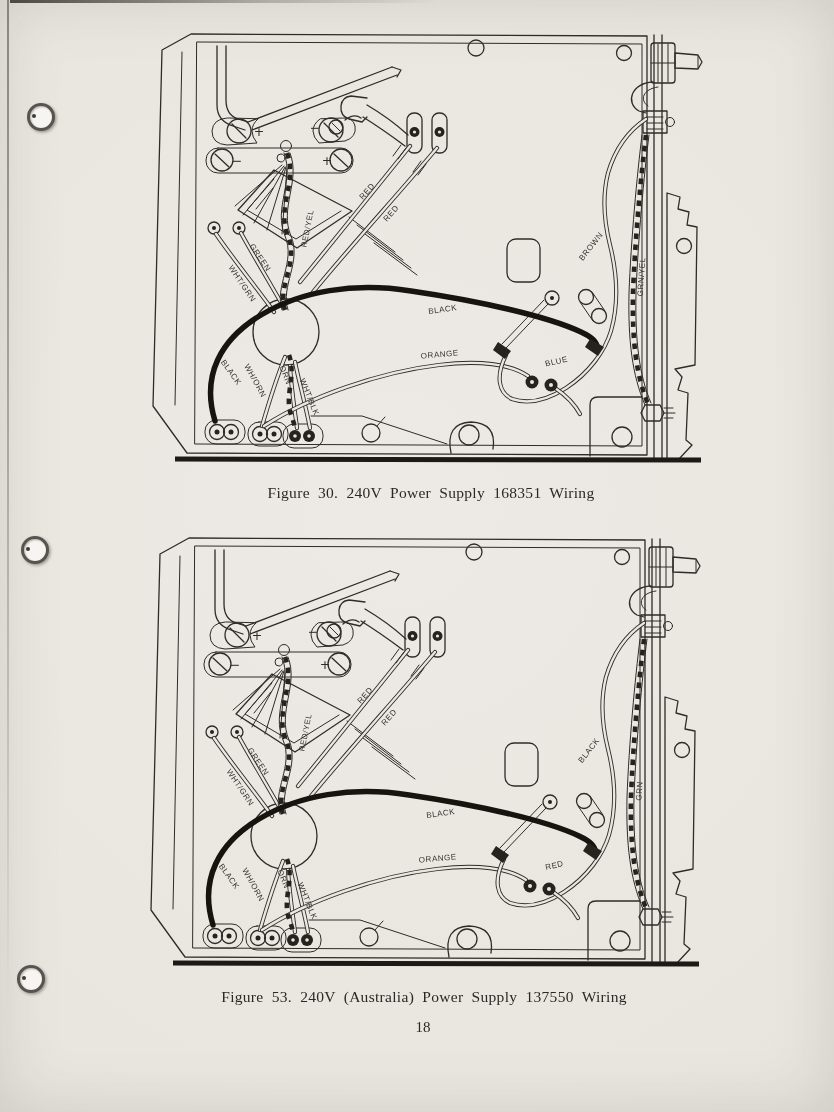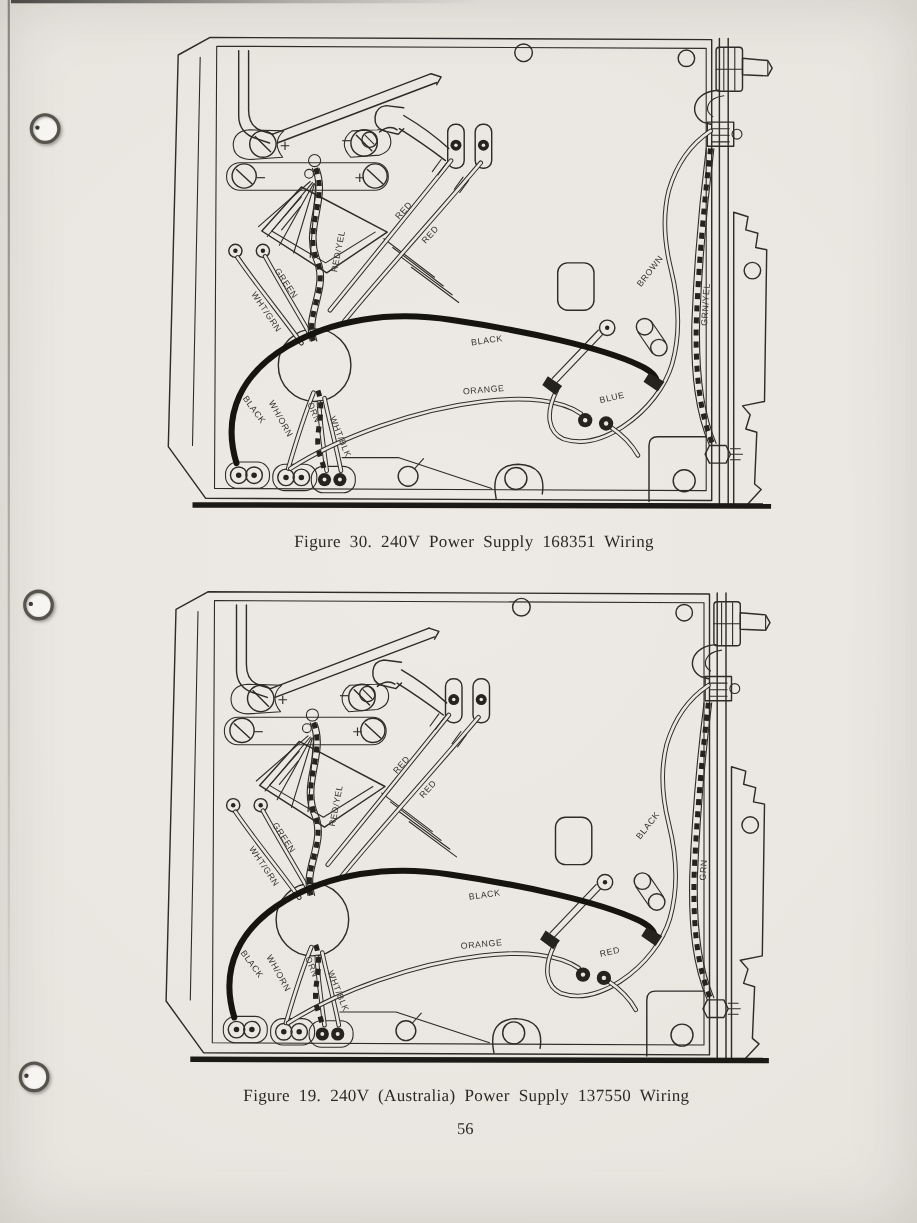--- a/index.html
+++ b/index.html
@@ -269,17 +269,17 @@
     <text class="wl" text-anchor="middle" transform="translate(104,357) rotate(61)">WH/ORN</text>
     <text class="wl" text-anchor="middle" transform="translate(134,351) rotate(68)">ORN</text>
     <text class="wl" text-anchor="middle" transform="translate(158,373) rotate(68)">WHT/BLK</text>
     <text class="wl" text-anchor="middle" transform="translate(294,287) rotate(-8)">BLACK</text>
     <text class="wl" text-anchor="middle" transform="translate(291,332) rotate(-5)">ORANGE</text>
     <text class="wl" text-anchor="middle" transform="translate(444,223) rotate(-52)">BLACK</text>
     <text class="wl" text-anchor="middle" transform="translate(495,262) rotate(-86)">GRN</text>
     <text class="wl" text-anchor="middle" transform="translate(408,339) rotate(-13)">RED</text>
   </svg>
 
-  <div class="caption" style="left:14px;right:0;top:988px;">Figure 19. 240V (Australia) Power Supply 137550 Wiring</div>
-
-  <div class="pagenum">56</div>
+  <div class="caption" style="left:14px;right:0;top:988px;">Figure 53. 240V (Australia) Power Supply 137550 Wiring</div>
+
+  <div class="pagenum">18</div>
 
 </div>
 
 </body></html>

